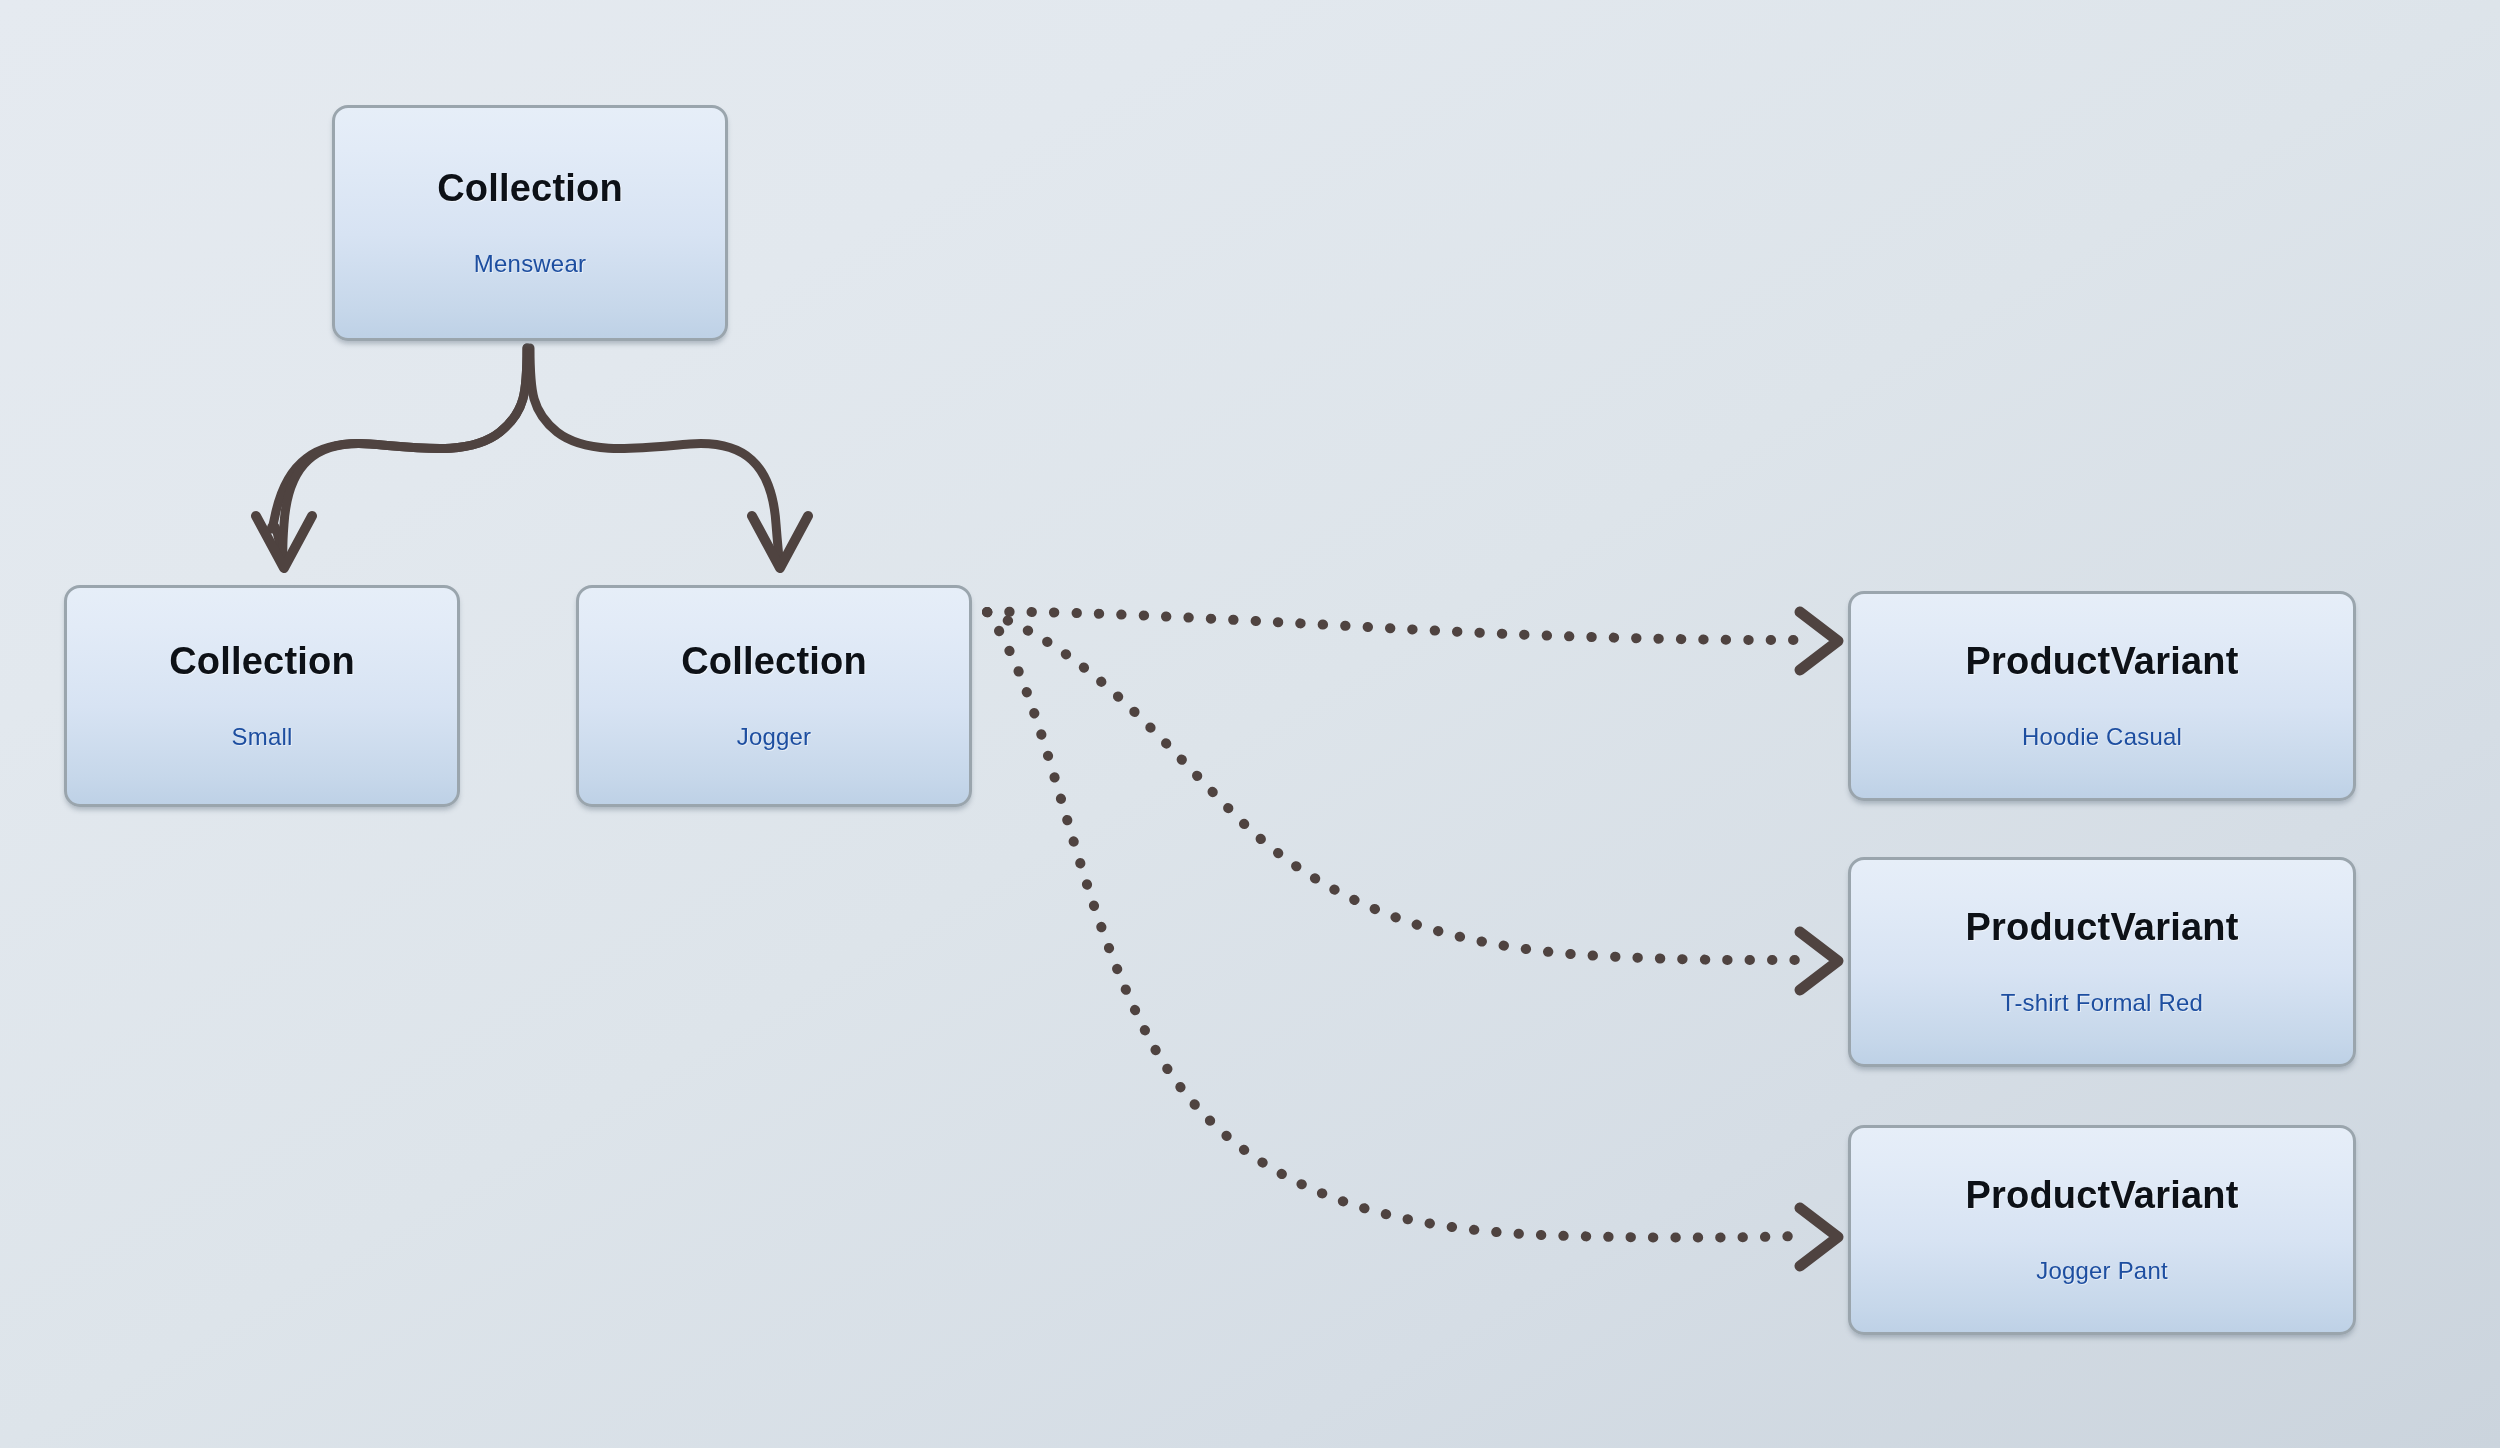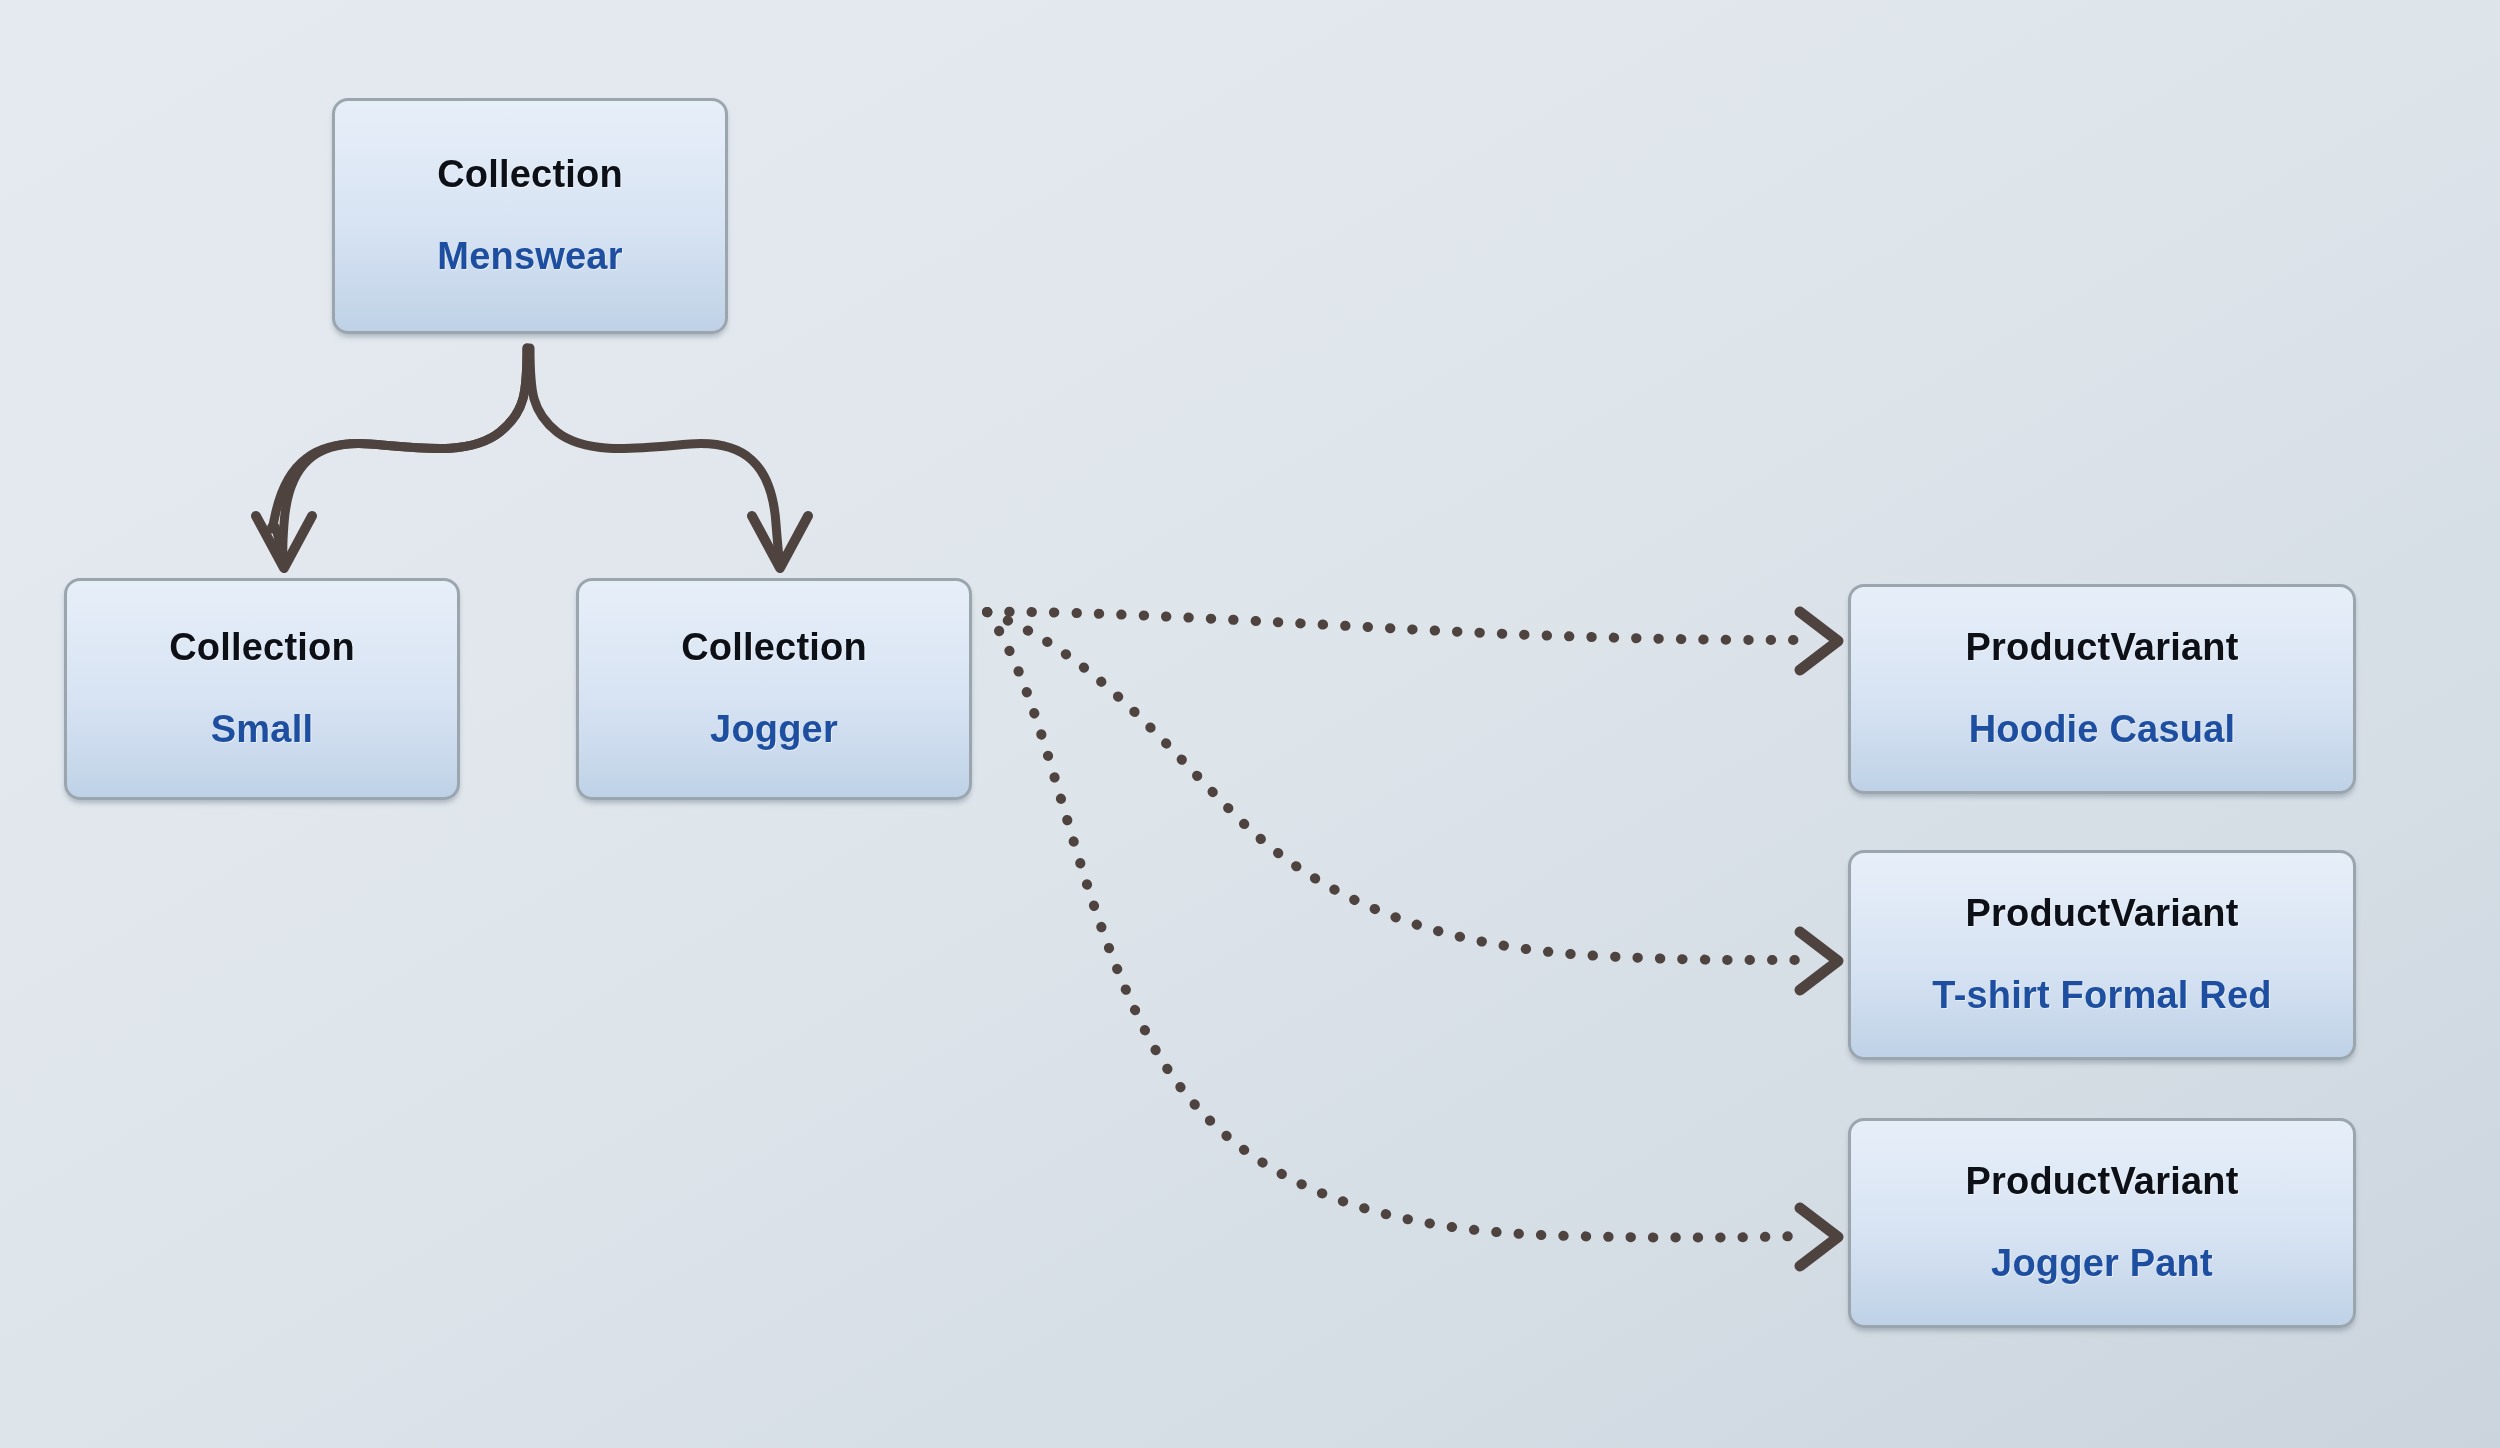--- a/index.html
+++ b/index.html
@@ -37,35 +37,36 @@
     border: 3px solid #9aa5ad;
     border-radius: 16px;
     background: linear-gradient(to bottom, #e6eef8 0%, #e2ebf7 18%, #d7e3f3 55%, #c6d7ea 88%, #bed1e6 100%);
     box-shadow: 0 4px 5px -1px rgba(90,105,120,0.38);
     display: flex;
     flex-direction: column;
     align-items: center;
     justify-content: center;
     text-align: center;
     padding: 0 14px;
+    margin-top: 7px;
   }
 
   .node-type {
     font-size: 38px;
     font-weight: bold;
     color: #0d1117;
     line-height: 1.05;
     letter-spacing: 0.2px;
     text-shadow: 1px 1px 0 rgba(255,255,255,0.55);
     white-space: nowrap;
   }
 
   .node-name {
-    font-size: 38px;
-    font-weight: bold;
+    font-size: 24px;
+    font-weight: normal;
     color: #1d4ea0;
     line-height: 1.05;
     letter-spacing: 0.2px;
     text-shadow: 1px 1px 0 rgba(255,255,255,0.5);
     white-space: nowrap;
   }
 
   .gap-lg { height: 42px; }
 </style>
 </head>

